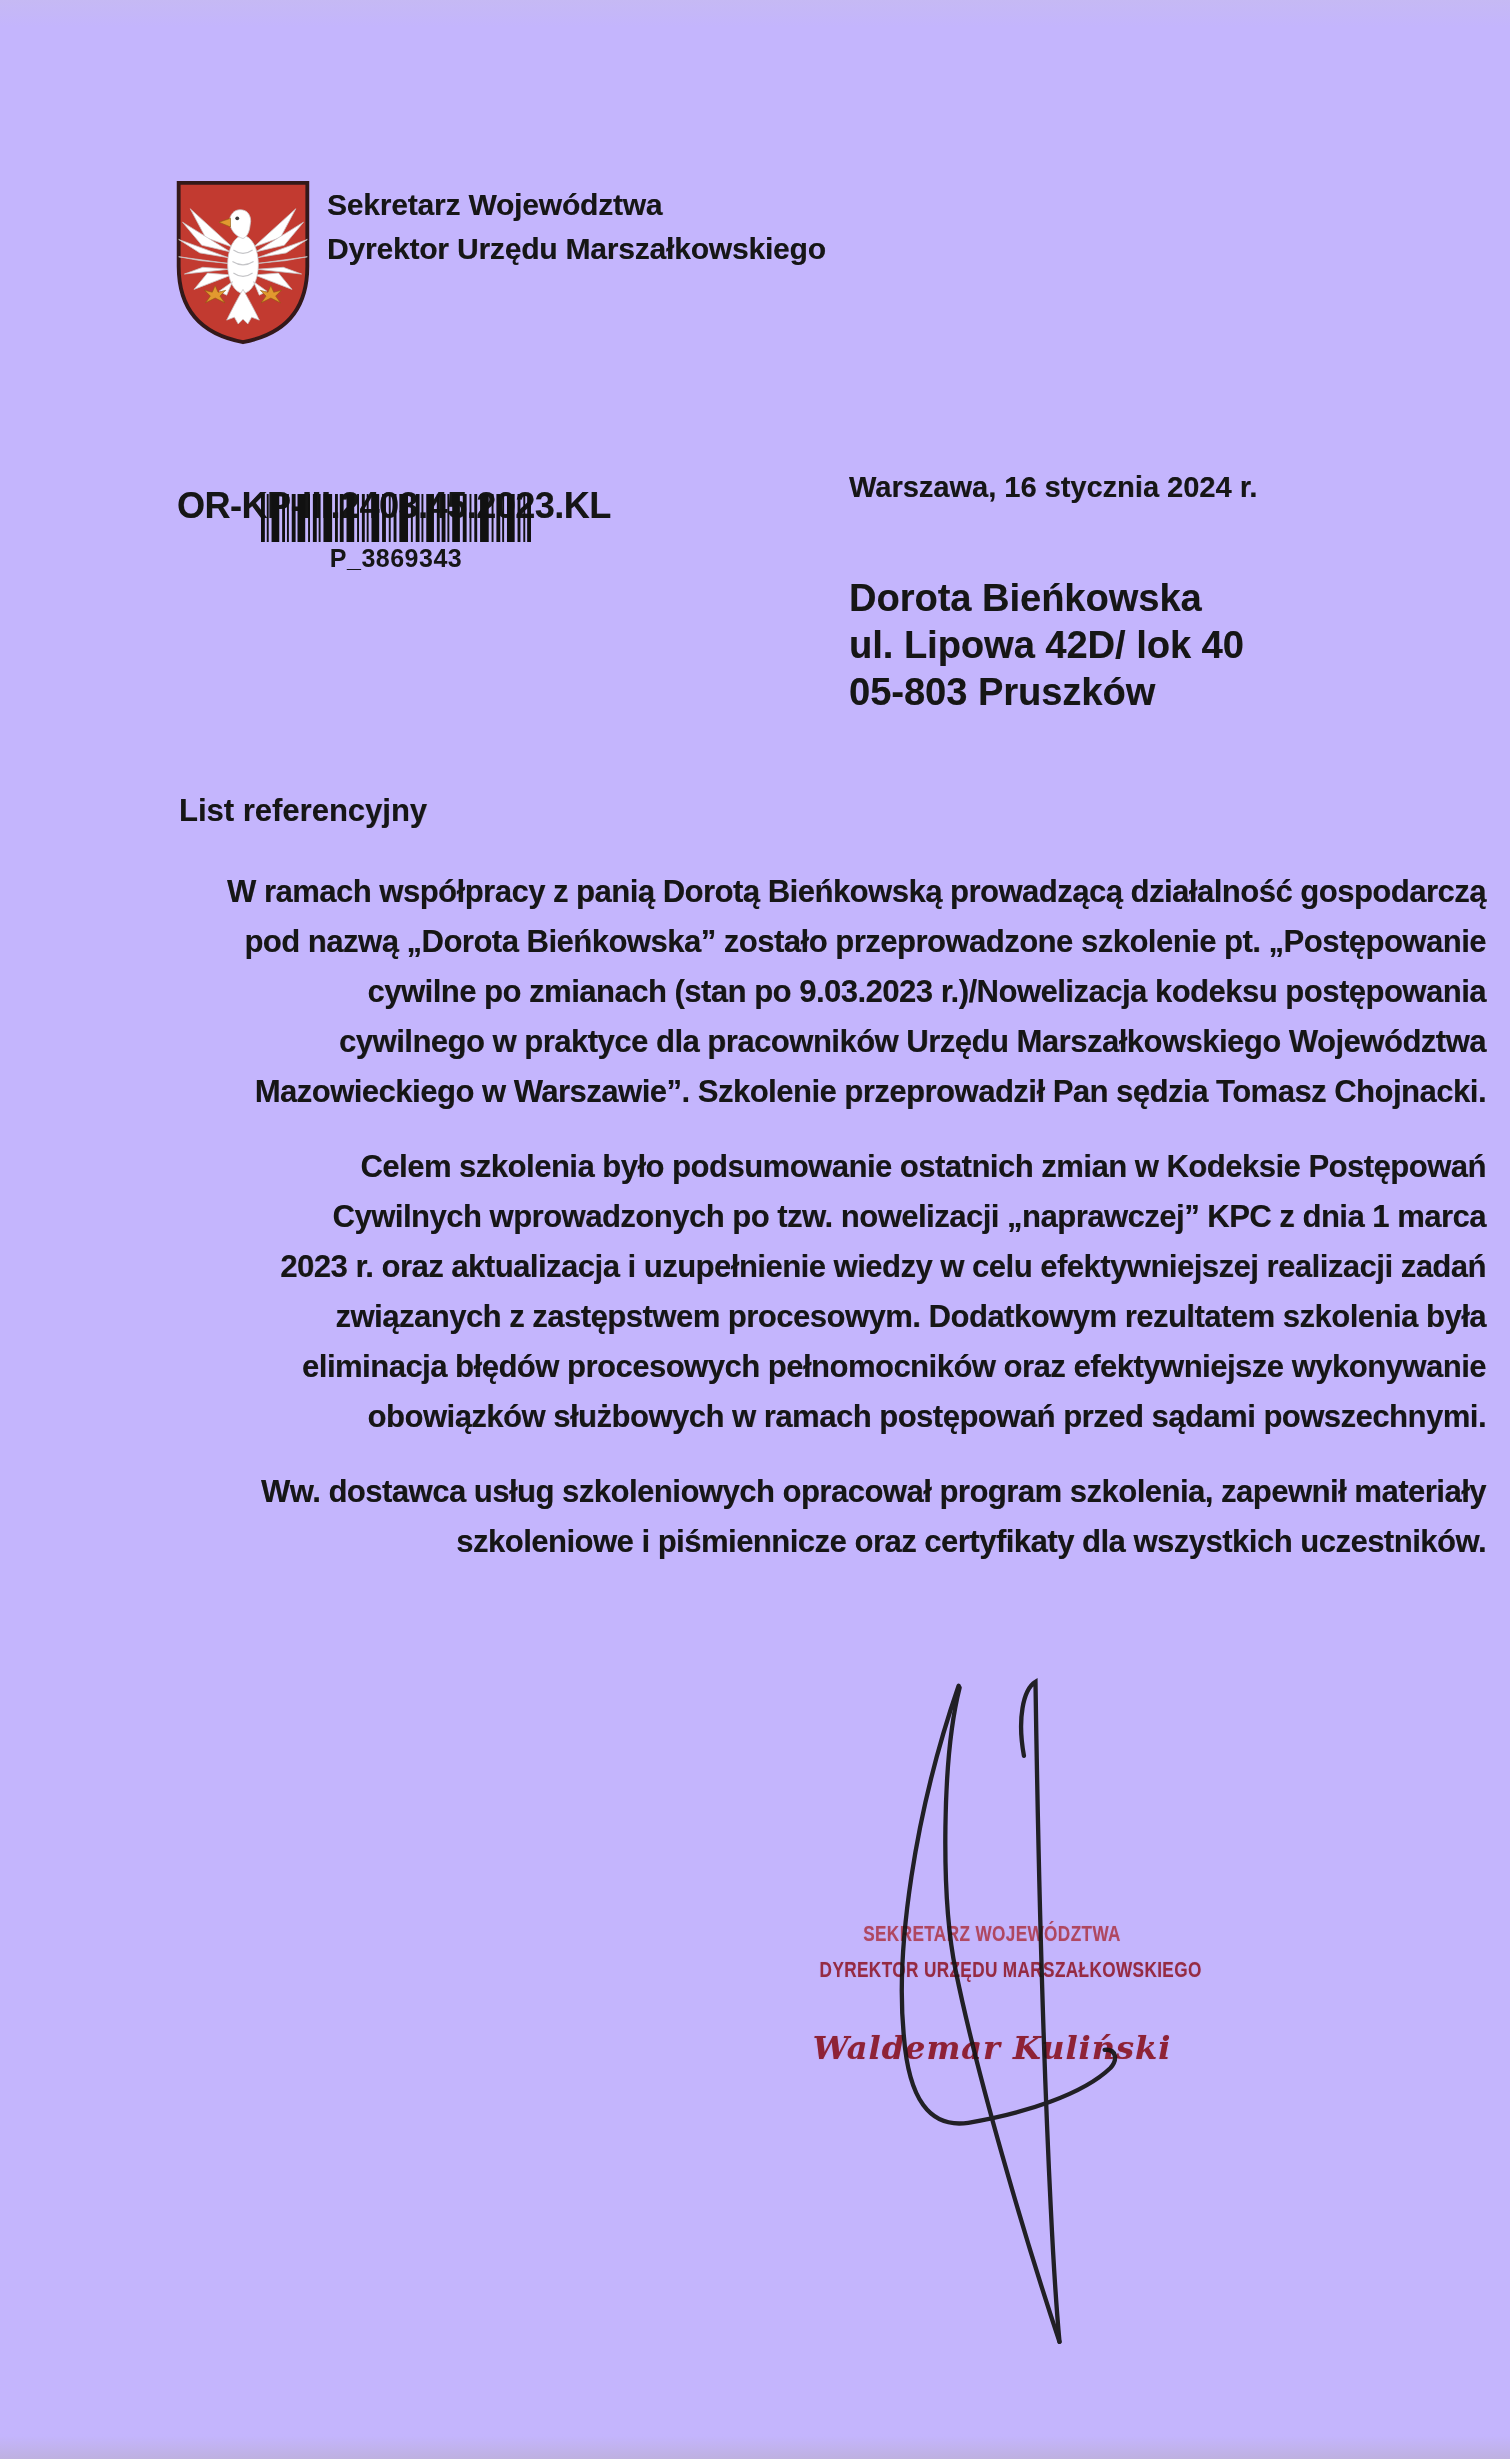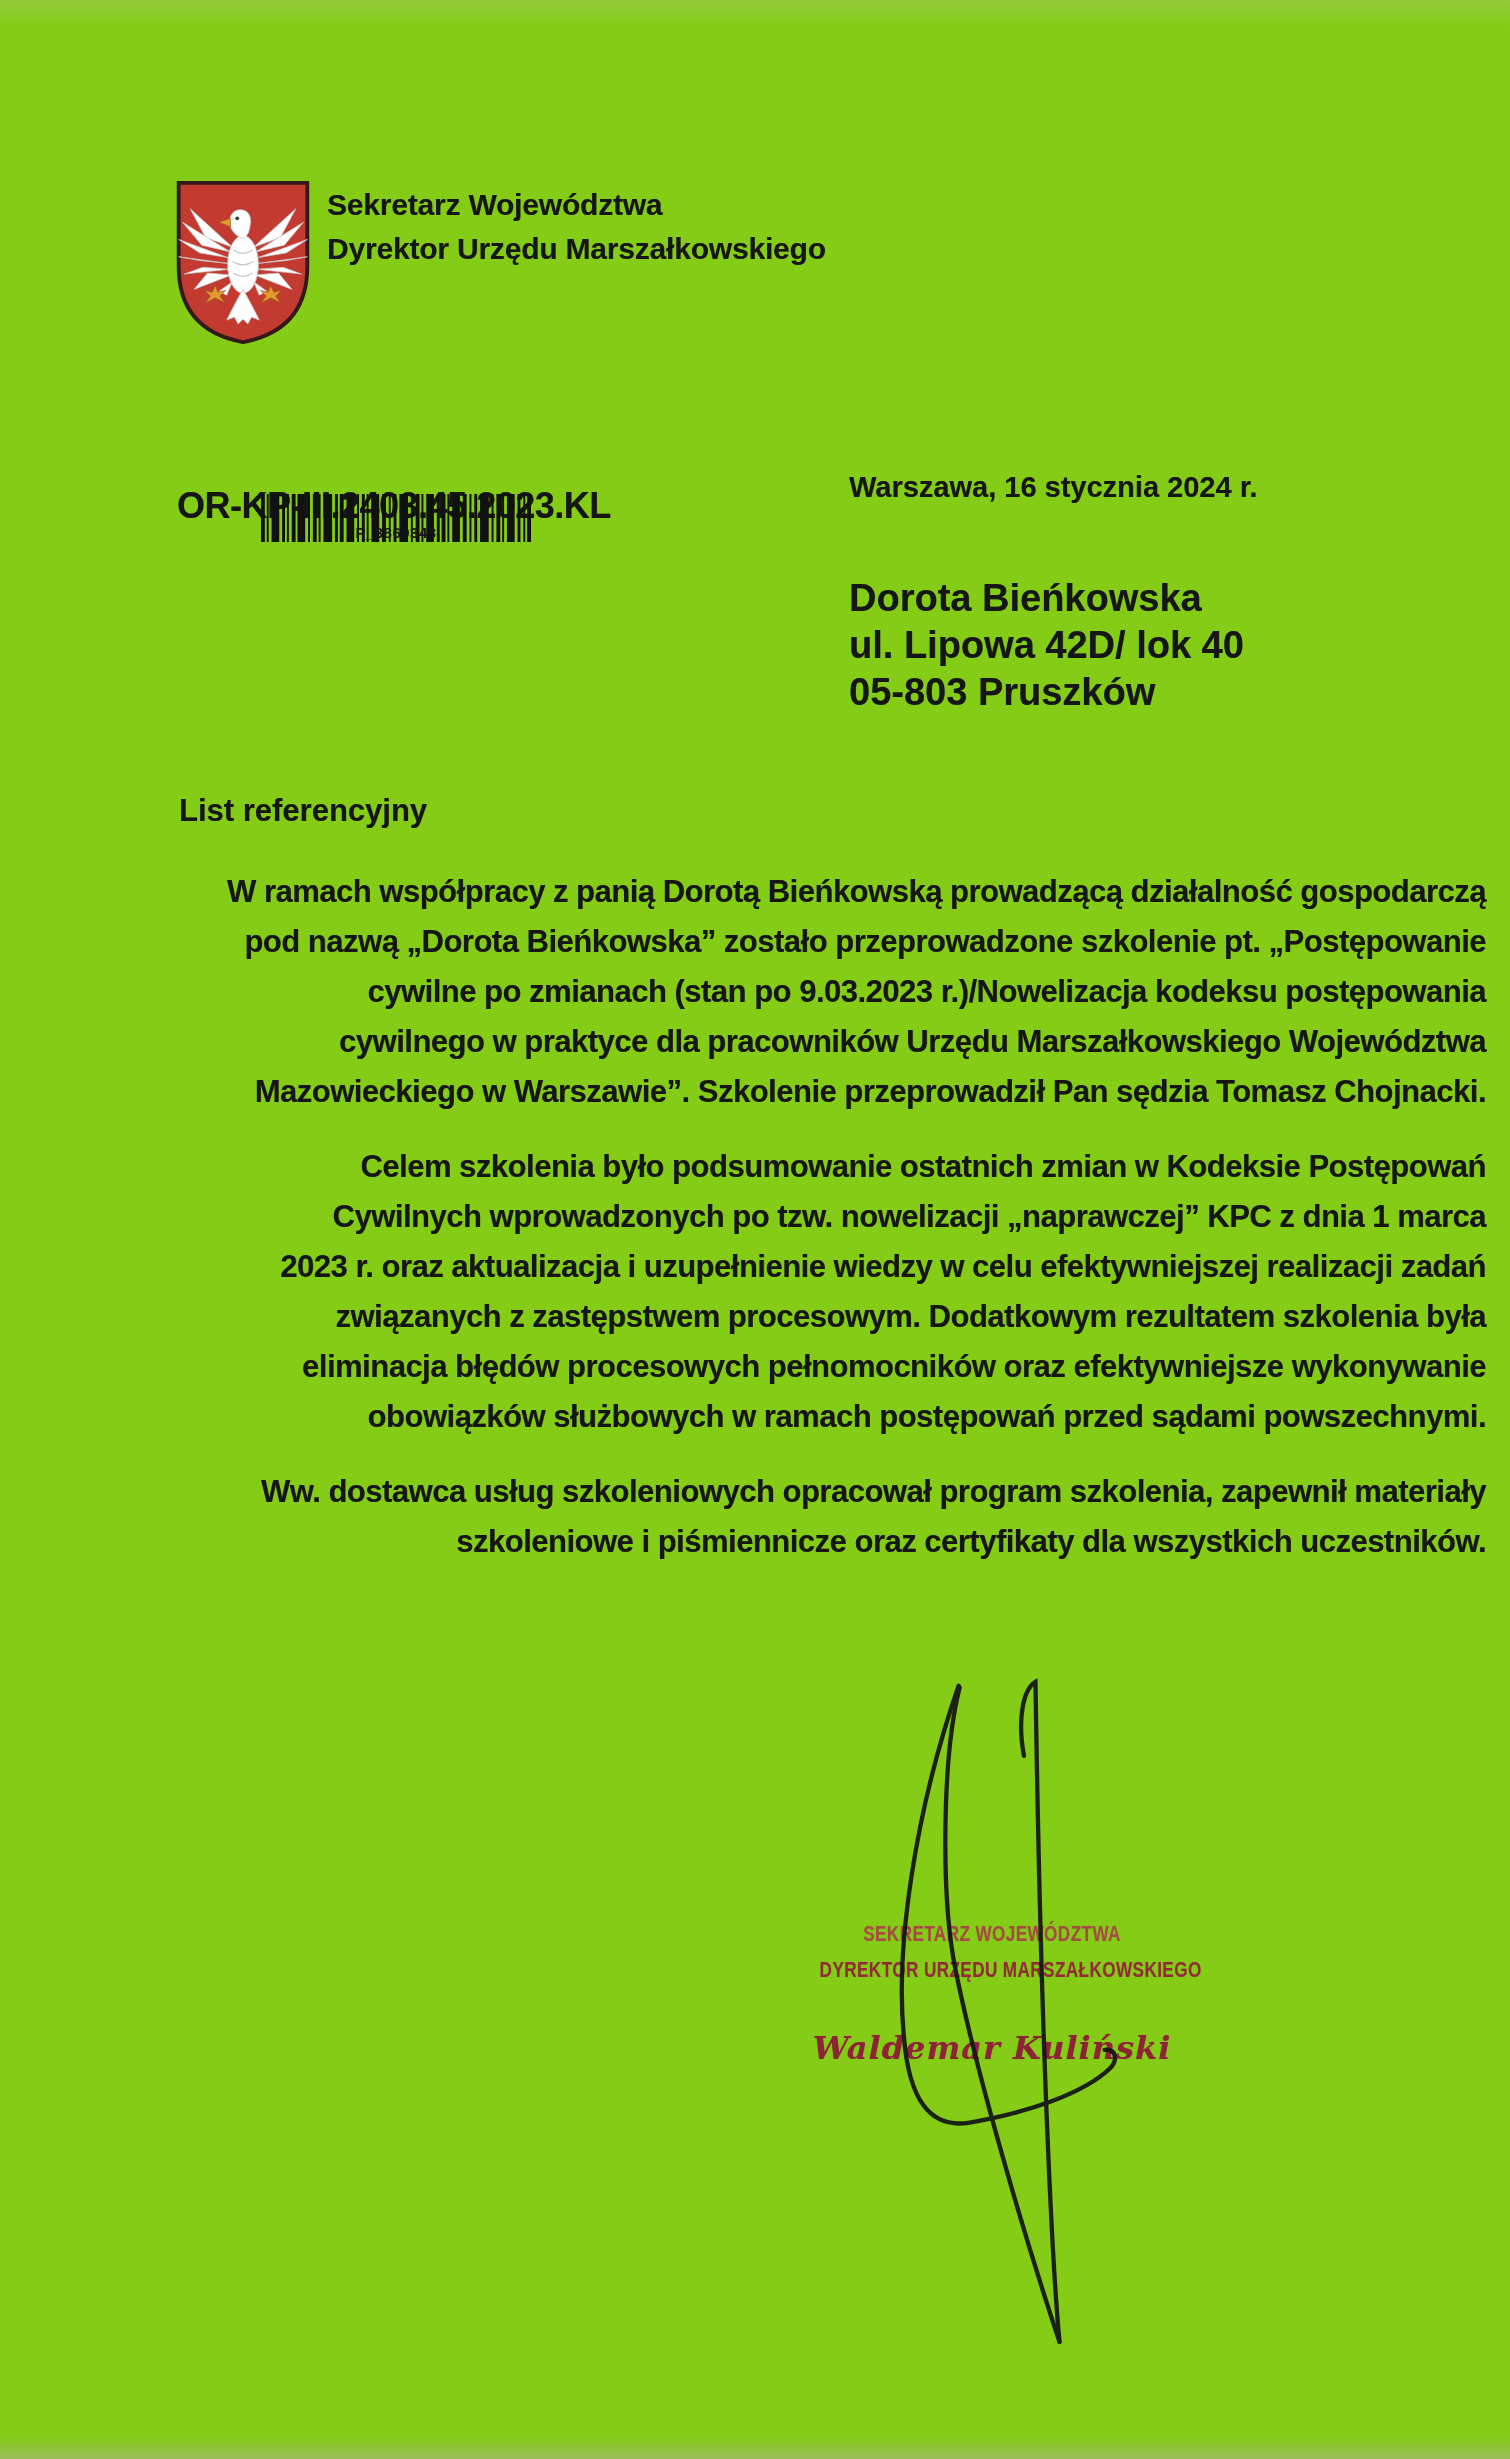--- a/index.html
+++ b/index.html
@@ -11,21 +11,21 @@
     width: 1510px;
     height: 2459px;
     position: relative;
     font-family: "Liberation Sans", sans-serif;
     color: #161616;
     overflow: hidden;
   }
   .page {
     position: absolute;
     inset: 0;
-    background: #84cc16;
+    background: #c4b5fd;
   }
   
   .scan-top {
     position: absolute; top: 0; left: 0; right: 0; height: 27px;
     background: linear-gradient(to bottom, rgba(205,202,208,0.20), rgba(205,202,208,0));
     pointer-events: none;
   }
   .scan-bottom {
     position: absolute; bottom: 0; left: 0; right: 0; height: 23px;
     background: linear-gradient(to bottom, rgba(190,178,190,0), rgba(182,170,184,0.42));
@@ -48,22 +48,22 @@
     position: absolute; left: 177px; top: 450px;
     font-size: 36px; font-weight: 700; letter-spacing: -0.5px;
     text-shadow: 0.3px 0.3px 0.4px rgba(25,25,25,0.45);
     margin-top: 35px;
   }
   .barcode {
     position: absolute; left: 261px; top: 494px;
     width: 270px; height: 48px;
   }
   .barcode-label {
-    position: absolute; left: 261px; top: 524px; width: 270px;
-    text-align: center; font-size: 15px; font-weight: 700;
+    position: absolute; left: 261px; top: 544px; width: 270px;
+    text-align: center; font-size: 25px; font-weight: 700;
     letter-spacing: 0.5px;
   }
 
   .date-line {
     position: absolute; left: 849px; top: 471px;
     font-size: 29px; font-weight: 700;
     text-shadow: 0.3px 0.3px 0.4px rgba(25,25,25,0.45);
   }
   .recipient {
     position: absolute; left: 849px; top: 575px;

